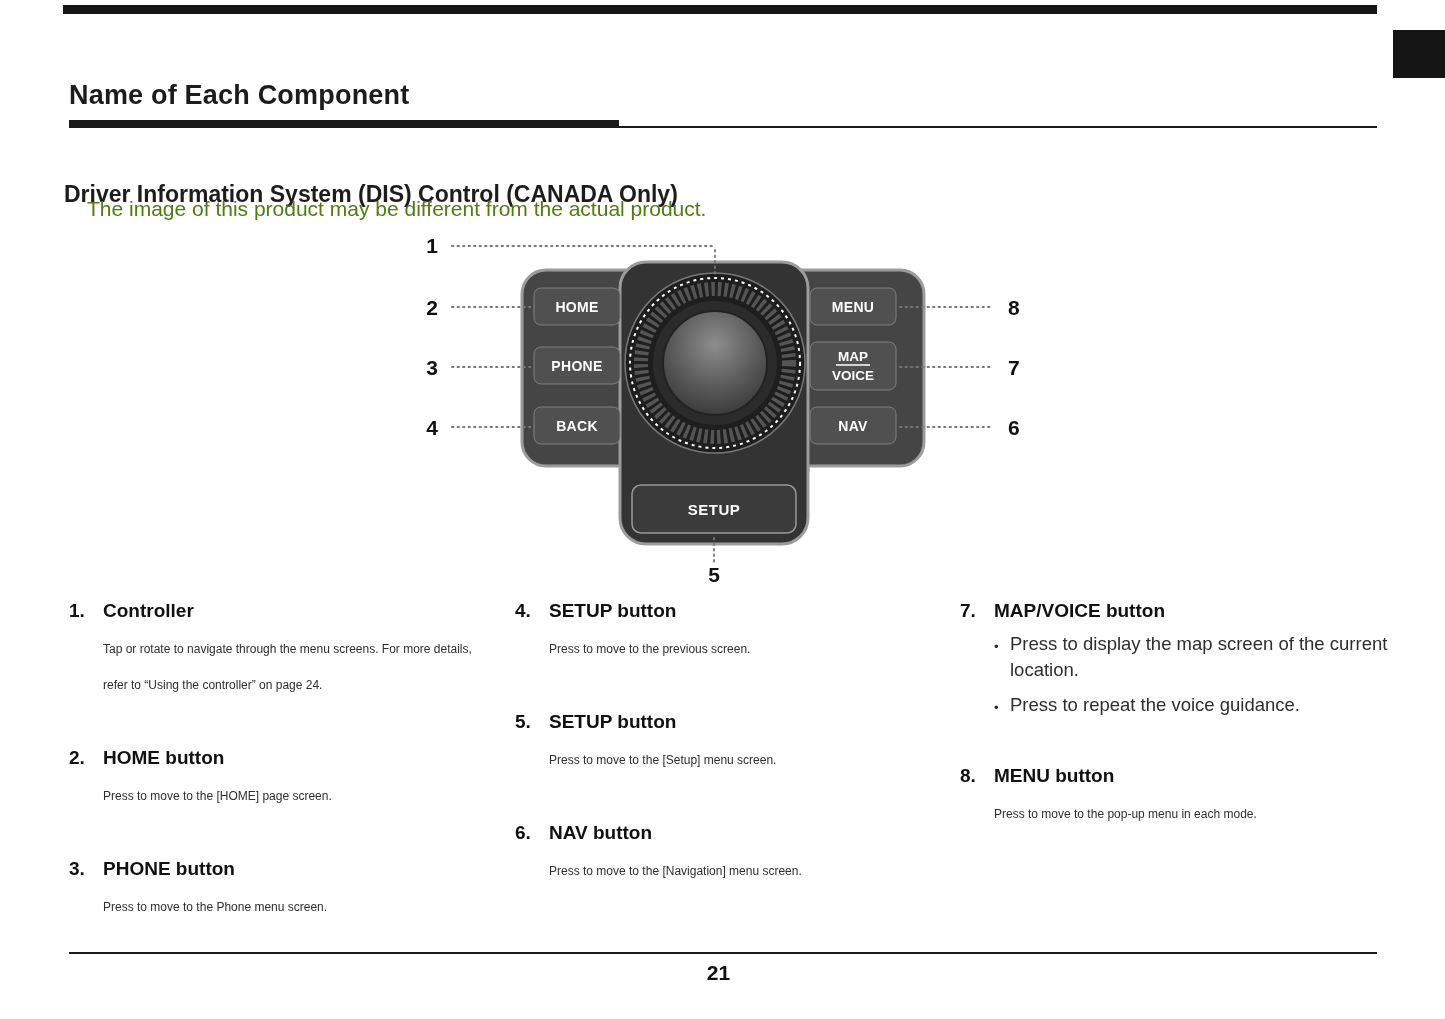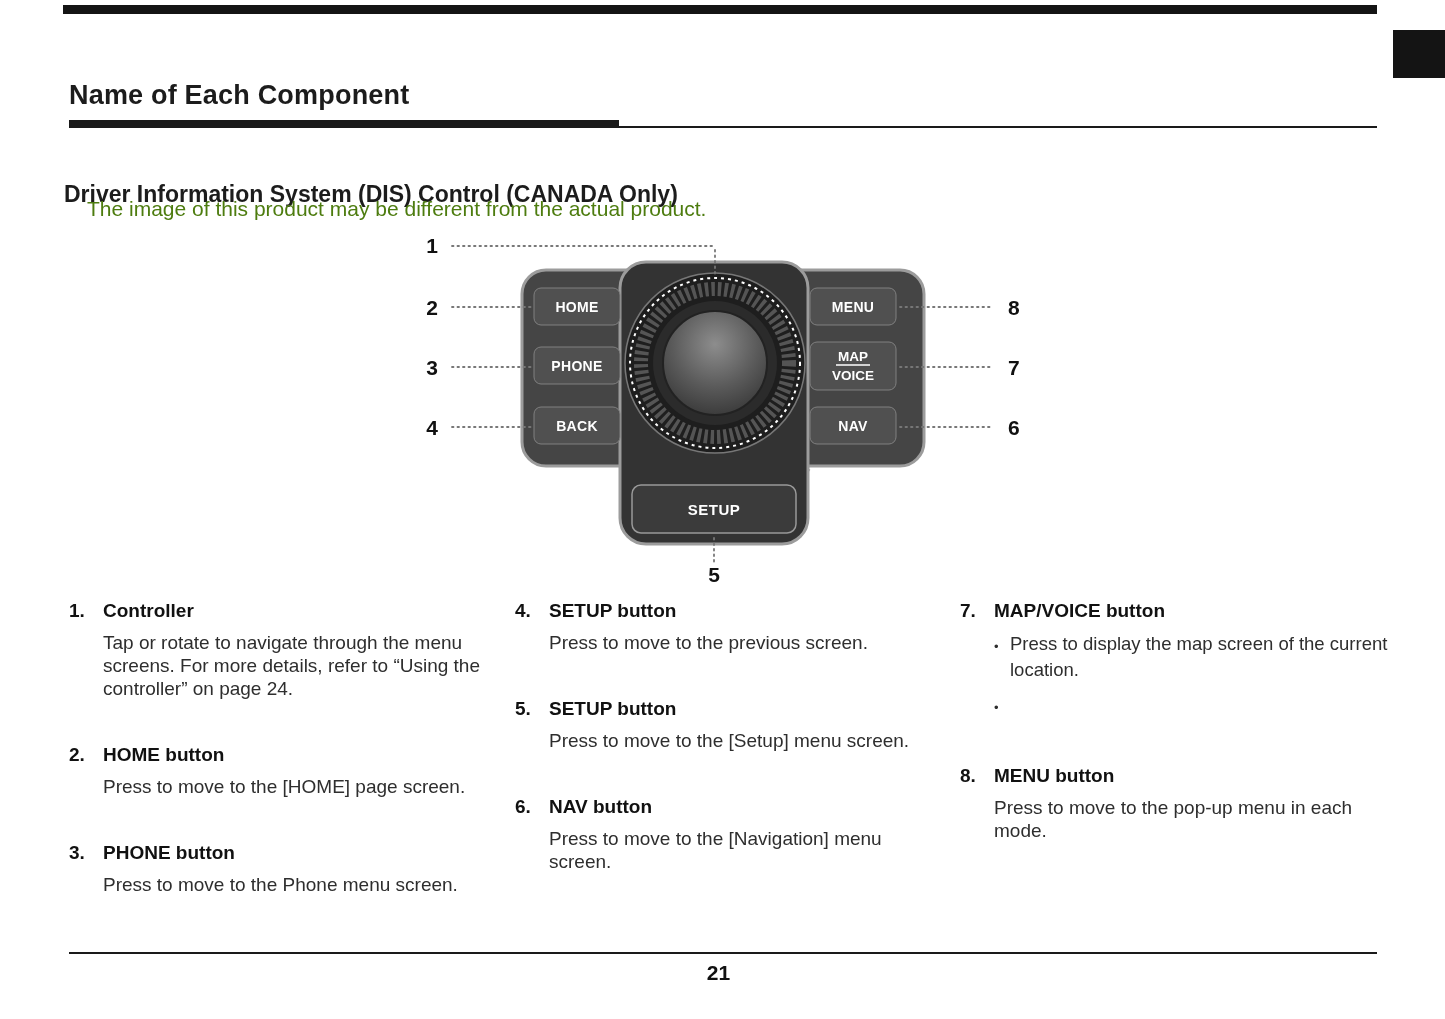--- a/index.html
+++ b/index.html
@@ -15,21 +15,21 @@
   .section-heading{position:absolute;left:64px;top:162px;font-size:23px;font-weight:700;color:#1c1c1c;}
   .section-sub{position:absolute;left:69px;top:197px;font-size:21px;color:#4d7c0f;margin-left:18px;}
   .diagram{position:absolute;left:0;top:230px;width:1445px;height:360px;}
   .col{position:absolute;top:600px;width:430px;}
   #col1{left:69px;}
   #col2{left:515px;}
   #col3{left:960px;width:440px;}
   .item{margin-bottom:44px;}
   .item-head{display:flex;font-weight:700;font-size:19px;margin-bottom:9px;color:#111;}
   .item-num{width:34px;flex:none;}
-  .item-body{margin:0 0 0 34px;font-size:19px;line-height:23px;color:#2e2e2e;}
+  .item-body{margin:0 0 0 34px;font-size:12px;line-height:36px;color:#2e2e2e;}
   .bullet-row{display:flex;margin-left:34px;font-size:18.5px;line-height:26px;color:#2e2e2e;margin-bottom:9px;}
   .bullet{width:16px;flex:none;font-size:13px;padding-top:3px;color:#2e2e2e;}
   .footer-rule{position:absolute;left:69px;top:952px;width:1308px;height:2px;background:#1a1a1a;}
   .page-number{position:absolute;left:0;top:961px;width:1437px;text-align:center;font-size:21px;font-weight:700;color:#111;}
   svg text{font-family:"Liberation Sans", sans-serif;}
 </style>
 </head>
 <body>
 
 <div class="top-bar"></div>
@@ -159,20 +159,21 @@
     <div class="item-head">
       <span class="item-num">7.</span>
       <span class="item-title">MAP/VOICE button</span>
     </div>
     <div class="bullet-row">
       <span class="bullet">•</span>
       <span class="bullet-text">Press to display the map screen of the current location.</span>
     </div>
     <div class="bullet-row">
       <span class="bullet">•</span>
+      <span class="bullet-text">Press to repeat the voice guidance.</span>
     </div>
   </div>
   <div class="item">
     <div class="item-head">
       <span class="item-num">8.</span>
       <span class="item-title">MENU button</span>
     </div>
     <p class="item-body">Press to move to the pop-up menu in each mode.</p>
   </div>
 </div>

